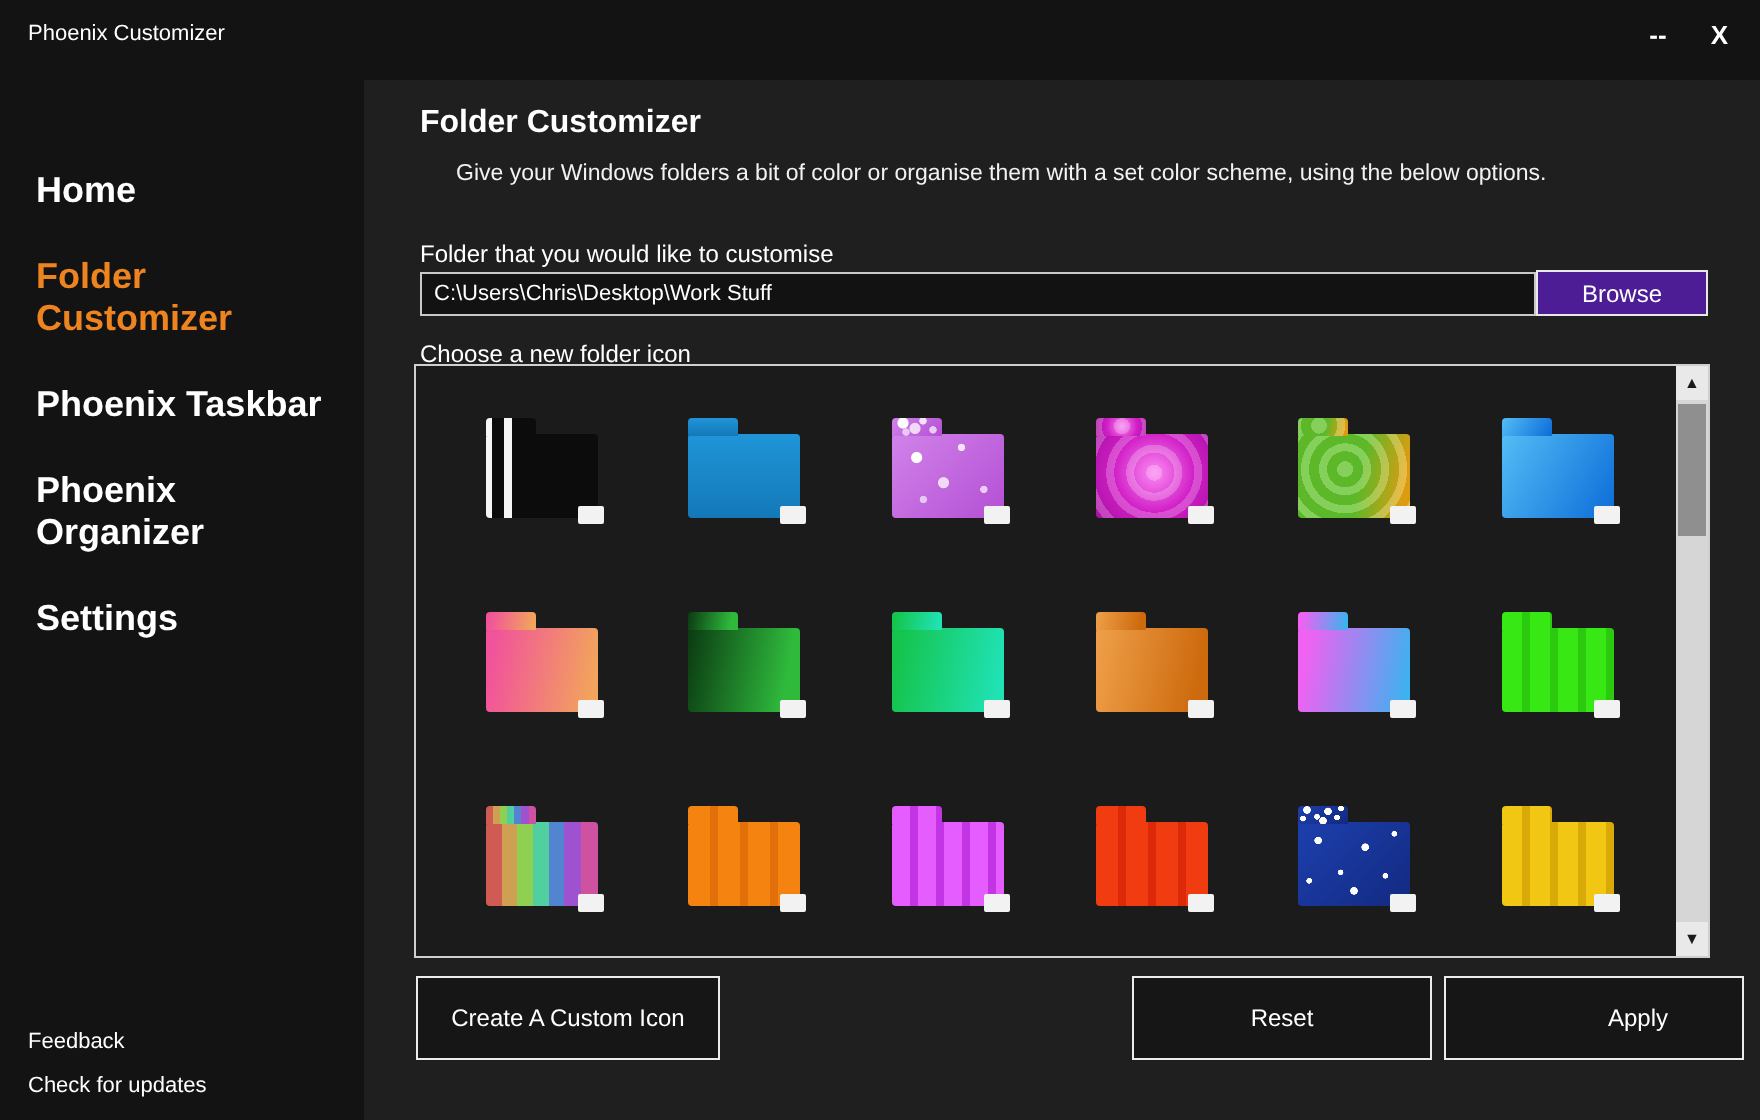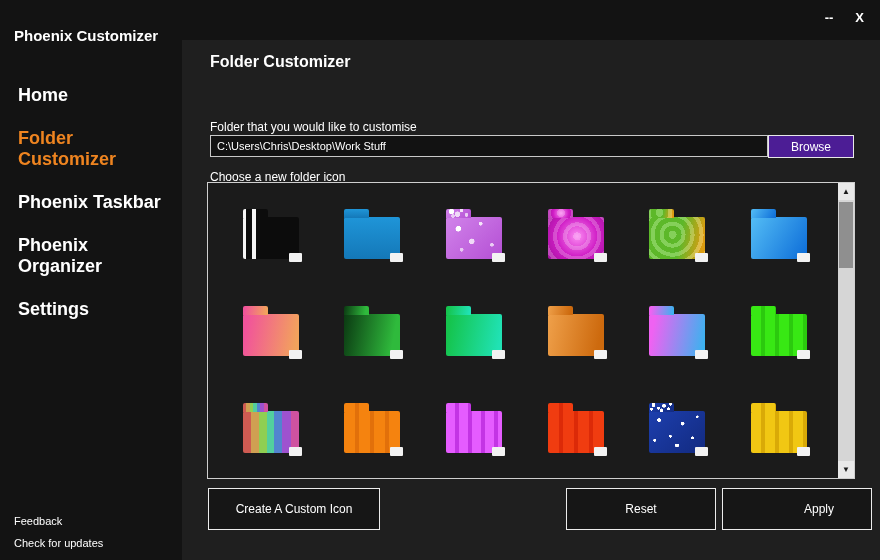--- a/index.html
+++ b/index.html
@@ -6,36 +6,36 @@
   html,body { width: 880px; height: 560px; }
   body {
     font-family: "Liberation Sans", sans-serif;
     background: #1f1f1f;
     color: #ffffff;
     position: relative;
     overflow: hidden;
   }
   
   .topbar { position: absolute; left:0; top:0; width:880px; height:40px; background:#131313; z-index:2; }
-  .app-title { position:absolute; left:14px; top:11px; font-size:15px; font-weight:bold;margin-top:16px; }
+  .app-title { position:absolute; left:14px; top:11px; font-size:11px; font-weight:normal; }
   .win-controls { position:absolute; right:14px; top:10px; display:flex; gap:18px; font-size:13px; font-weight:bold; }
   .win-btn { cursor:default; padding:0 2px; }
   
   .sidebar { position:absolute; left:0; top:40px; width:182px; bottom:0; background:#131313; z-index:1; }
   .side-list { padding-top:34px; }
   .side-item { padding:11px 18px; font-size:18px; font-weight:bold; color:#ffffff; cursor:default; }
   .side-item.active { color: var(--accent, #ee8420); }
   .side-footer { position:absolute; left:0; bottom:6px; width:100%; }
   .foot-item { padding:5px 14px; font-size:11px; color:#ffffff; }
   
   .main { position:absolute; left:182px; top:40px; right:0; bottom:0; background:#1f1f1f; }
   .main-title { position:absolute; left:28px; top:13px; font-size:16px; font-weight:bold; }
   .main-desc { position:absolute; left:46px; top:41px; right:24px; font-size:11.5px; color:#f2f2f2; }
   .path-label { position:absolute; left:28px; top:80px; font-size:12px; }
-  .path-row { position:absolute; left:28px; top:95px; right:26px; display:flex; align-items:flex-start; }
+  .path-row { position:absolute; left:28px; top:95px; right:26px; display:flex; align-items:center; }
   .path-input {
     flex:1; height:22px; background:#121212; border:1px solid #c8c8c8;
     color:#ffffff; font-size:11px; padding:2px 6px; font-family:"Liberation Sans",sans-serif;
   }
   .browse-btn {
     width:86px; height:23px; background:#4c1d95; border:1px solid #e8e8e8;
     color:#ffffff; font-size:12px; font-family:"Liberation Sans",sans-serif; cursor:pointer;
   }
   .icon-label { position:absolute; left:28px; top:130px; font-size:12px; }
   
@@ -61,21 +61,21 @@
     color:#1a1a1a; font-size:8px; line-height:17px; text-align:center; cursor:pointer;
   }
   .scroll-up { top:0; }
   .scroll-down { bottom:0; }
   .scroll-thumb { position:absolute; left:1px; top:19px; width:14px; height:66px; background:#8f8f8f; cursor:pointer; }
   
   .bottom-btn {
     position:absolute; top:448px; height:42px; background:#161616; border:1px solid #ececec;
     color:#ffffff; font-size:12px; font-family:"Liberation Sans",sans-serif; cursor:pointer;
   }
-  .btn-custom { left:26px; width:172px; }
+  .btn-custom { left:26px; width:152px; }
   .btn-reset { left:384px; width:150px; }
   .btn-apply { left:540px; width:150px;padding-left:44px; }
 </style>
 </head>
 <body>
 
 <div class="topbar">
   <div class="app-title">Phoenix Customizer</div>
   <div class="win-controls">
     <span class="win-btn">--</span>
@@ -92,20 +92,21 @@
     <div class="side-item">Settings</div>
   </div>
   <div class="side-footer">
     <div class="foot-item">Feedback</div>
     <div class="foot-item">Check for updates</div>
   </div>
 </div>
 
 <div class="main">
   <div class="main-title">Folder Customizer</div>
+  <div class="main-desc">Give your Windows folders a bit of color or organise them with a set color scheme, using the below options.</div>
 
   <div class="path-label">Folder that you would like to customise</div>
   <div class="path-row">
     <input class="path-input" type="text" value="C:\Users\Chris\Desktop\Work Stuff" style="">
     <button class="browse-btn">Browse</button>
   </div>
 
   <div class="icon-label">Choose a new folder icon</div>
 
   <div class="icon-panel">

